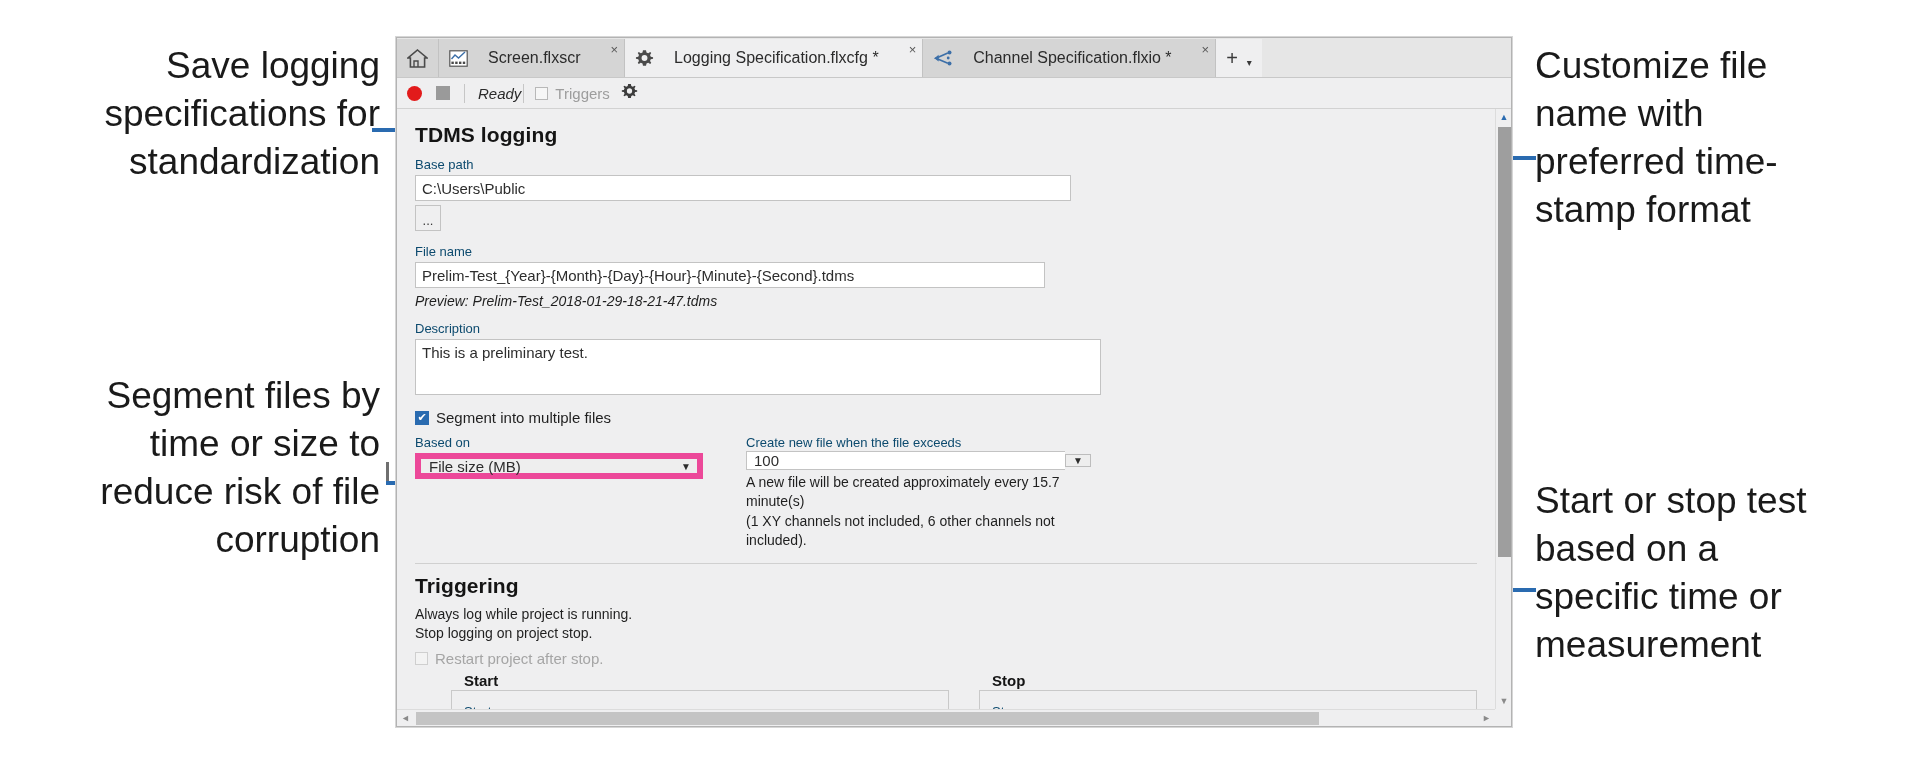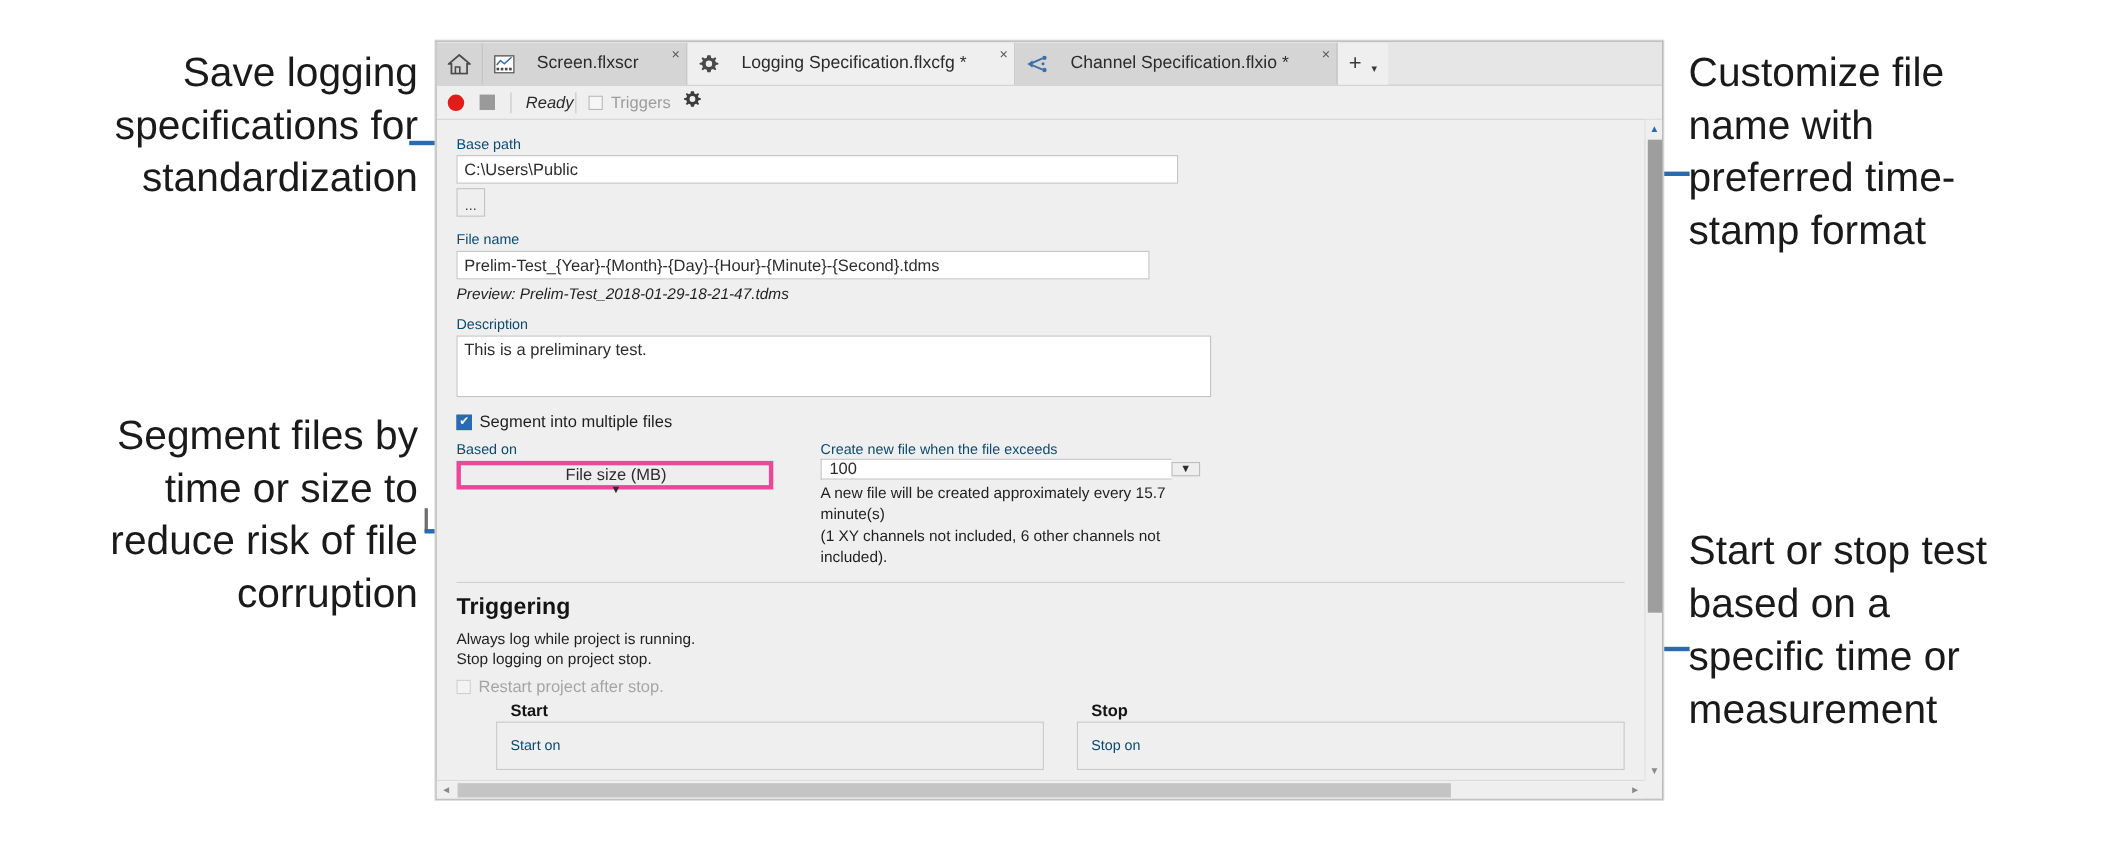--- a/index.html
+++ b/index.html
@@ -146,23 +146,23 @@
     display:flex; align-items:center; justify-content:center;
     color:#fff; font-size: 11px; line-height:1;
   }
   .chk-off {
     width: 13px; height: 13px; background: #f3f3f3; border:1px solid #cfcfcf;
   }
   .checkrow .lbl { font-size: 15px; color:#1f1f1f; }
 
   .twocol { display: flex; gap: 43px; }
   .combo {
-    height: 26px; background: #eeeeee; border: 4px solid #ec4899;
+    height: 26px; background: #eeeeee; border: 6px solid #ec4899;
     display:flex; align-items:center; justify-content: space-between;
-    padding: 0 6px 0 8px; font-size: 15px; color:#2c2c2c;flex-direction:column;
+    padding: 0 6px 0 8px; font-size: 15px; color:#2c2c2c;
   }
   .combo .caret { font-size: 10px; color:#2c2c2c; }
   .spin {
     height: 14px; display:flex; align-items:center;
   }
   .spin .val {
     flex: 1; background:#fff; border:1px solid #c3c3c3; border-right:none;
     font-size: 15px; color:#2d2d2d; display:flex; align-items:center; padding:0 7px;
   }
   .spin .btn {
@@ -339,20 +339,21 @@
                    L7.9 15.2 L6.1 14.4 L4 15.7 L2.9 14.6 L4.2 12.5 L3.4 10.7 L1 10.2 L1 8.6 L3.4 8.1 L4.2 6.3
                    L2.9 4.2 L4 3.1 L6.1 4.4 L7.9 3.6 L8.4 1.2 Z" fill="#3d3d3d"></path>
           <circle cx="10" cy="9.4" r="3.1" fill="#efeff0"></circle>
         </svg>
       </span>
     </div>
 
     <div class="page-wrap">
       <div class="page">
 
+        <h2 class="section">TDMS logging</h2>
 
         <div class="fieldlabel">Base path</div>
         <div class="inputrow">
           <div class="txt" style="width:656px;">C:\Users\Public</div>
           <div class="browse-btn">...</div>
         </div>
 
         <div class="fieldlabel" style="margin-top:13px;">File name</div>
         <div class="inputrow">
           <div class="txt" style="width:630px;">Prelim-Test_{Year}-{Month}-{Day}-{Hour}-{Minute}-{Second}.tdms</div>

